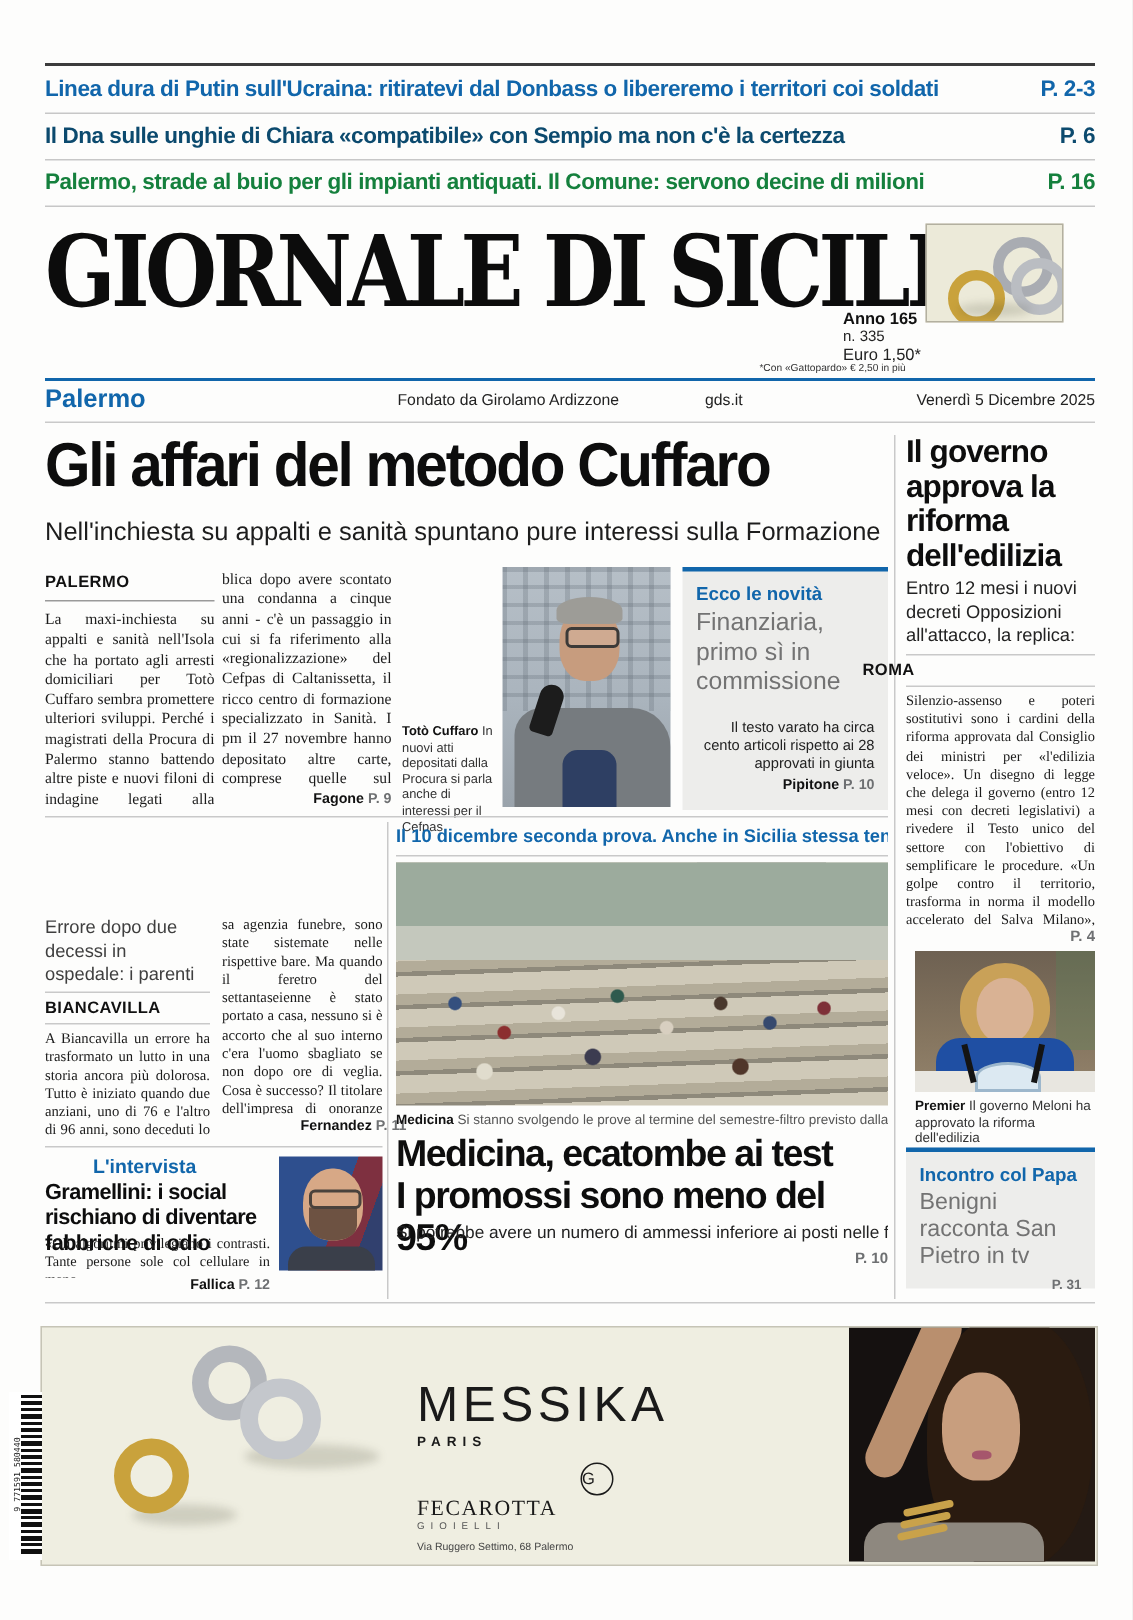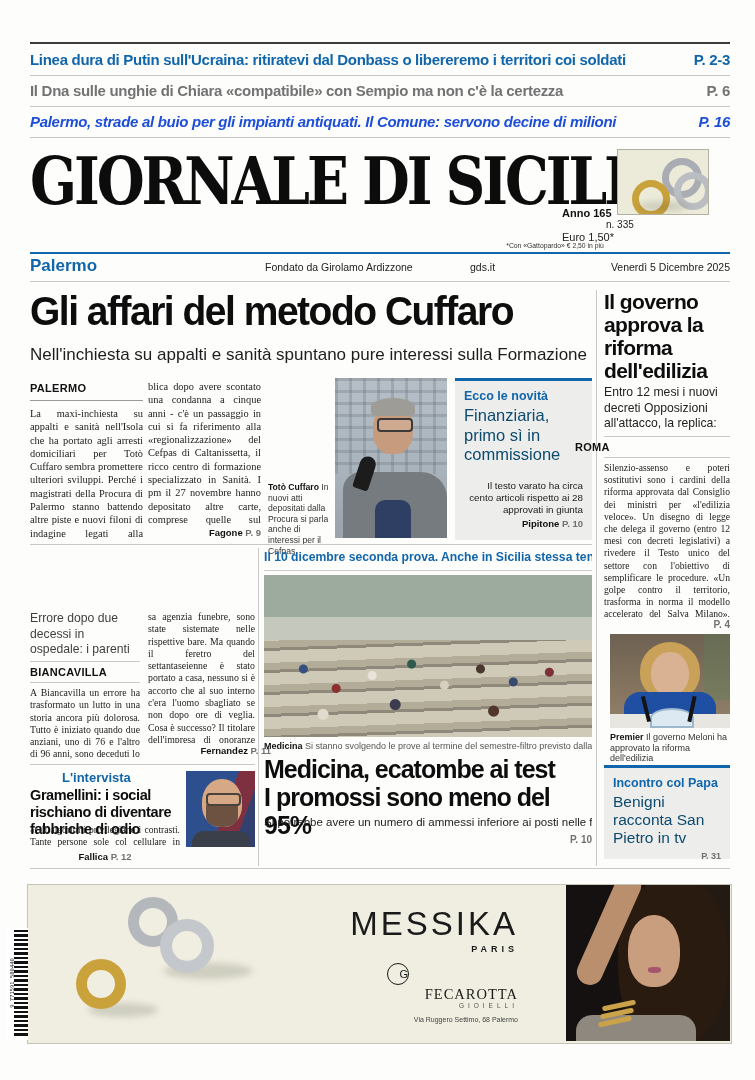--- a/index.html
+++ b/index.html
@@ -4,49 +4,49 @@
 <style>
   html,body{margin:0;padding:0;background:#e8e8e8;}
   #page{position:relative;width:755px;height:1080px;background:#fdfdfc;margin:0 auto;
         font-family:"Liberation Sans",sans-serif;color:#111;overflow:hidden;}
   .abs{position:absolute;}
   .rule{position:absolute;background:#c9c9c9;}
   
   .teaser{position:absolute;left:30px;width:700px;height:31px;display:flex;align-items:center;
           justify-content:space-between;border-bottom:1px solid #c7c7c7;font-weight:bold;font-size:15px;letter-spacing:-.3px;}
   .teaser .pgref{font-weight:bold;}
-  .t-blue{color:#1166ab;} .t-black{color:#737373;} .t-gray{color:#1d4ed8;font-style:italic;}
+  .t-blue{color:#1166ab;} .t-black{color:#0c4a6e;} .t-gray{color:#15803d;}
   
   .mh-title{position:absolute;left:30px;top:142px;font-family:"DejaVu Serif",serif;font-weight:bold;
             font-size:54px;letter-spacing:-3px;color:#0c0c0c;transform:scale(1.02,1.22);transform-origin:left top;white-space:nowrap;}
   .mh-promo{position:absolute;left:617px;top:149px;width:90px;height:64px;background:#ecead9;border:1px solid #b3b0a0;overflow:hidden;}
   .ring{position:absolute;border-radius:50%;}
   .mh-info{position:absolute;left:562px;top:207px;line-height:12px;}
-  .mh-info .a{font-weight:bold;font-size:11px;} .mh-info .b{font-size:10px;color:#222;margin-left:44px;} .mh-info .c{font-size:11px;color:#222;}
+  .mh-info .a{font-weight:bold;font-size:11px;} .mh-info .b{font-size:10px;color:#222;} .mh-info .c{font-size:11px;color:#222;}
   .mh-note{position:absolute;left:465px;top:242px;width:180px;text-align:center;font-size:6.8px;color:#333;}
   
   .blue-rule{position:absolute;left:30px;top:252px;width:700px;height:2px;background:#1166ab;}
   .dl{position:absolute;left:30px;top:256px;width:700px;height:23px;}
   .dl .edition{position:absolute;left:0;top:0;font-size:17px;font-weight:bold;color:#1166ab;}
   .dl .founded{position:absolute;left:235px;top:5px;font-size:10.5px;color:#222;}
   .dl .site{position:absolute;left:440px;top:5px;font-size:10.5px;color:#222;}
   .dl .date{position:absolute;right:0;top:5px;font-size:10.5px;color:#222;}
   
   .lead-hl{position:absolute;left:30px;top:288px;width:572px;font-size:39px;font-weight:bold;letter-spacing:-1.5px;white-space:nowrap;color:#0d0d0d;transform:scaleY(1.06);transform-origin:left top;}
   .lead-deck{position:absolute;left:30px;top:345px;width:565px;font-size:17px;color:#1d1d1d;}
   .kicker{font-size:11px;font-weight:bold;letter-spacing:.3px;color:#111;}
   .serif{font-family:"Liberation Serif",serif;font-size:10.4px;line-height:13.3px;text-align:justify;color:#1b1b1b;overflow:hidden;}
   .byline{font-size:9.5px;text-align:right;}
   .byline .by{font-weight:bold;color:#111;} .byline .pg{font-weight:bold;color:#6e7072;}
   .cap{font-size:8.6px;line-height:10.6px;color:#333;}
   .cap .capname{font-weight:bold;color:#111;}
   
   .gbox{position:absolute;background:#ededeb;border-top:3px solid #1166ab;padding:8px 9px;box-sizing:border-box;}
   .gbox .bk{color:#1166ab;font-weight:bold;font-size:12.5px;}
-  .gbox .bt{font-size:16.5px;line-height:19.5px;color:#0c4a6e;margin-top:3px;}
+  .gbox .bt{font-size:16.5px;line-height:19.5px;color:#737373;margin-top:3px;}
   .gbox .btx{font-size:9.8px;line-height:12.3px;color:#222;}
   
   .photo{position:absolute;overflow:hidden;}
   
   .ph-cuffaro{background:linear-gradient(180deg,#b6bfc7 0%,#aab4bd 55%,#9aa3ab 100%);}
   .cf-bldg{position:absolute;left:0;top:0;width:100%;height:60%;
      background:repeating-linear-gradient(90deg,rgba(90,100,110,.25) 0 3px,transparent 3px 14px),
                 repeating-linear-gradient(180deg,rgba(90,100,110,.25) 0 3px,transparent 3px 12px);}
   .cf-body{position:absolute;left:8px;bottom:-8px;width:104px;height:74px;background:#767b7f;border-radius:18px 26px 0 0;}
   .cf-sweater{position:absolute;left:40px;bottom:-4px;width:36px;height:42px;background:#2e3f63;border-radius:10px 10px 0 0;}
@@ -87,21 +87,21 @@
   
   .ad-model{position:absolute;left:538px;top:0;width:164px;height:156px;background:linear-gradient(100deg,#151110 0 62%,#241a14 62%);overflow:hidden;}
   .md-hair{position:absolute;left:52px;top:-8px;width:110px;height:170px;background:#2a1b10;border-radius:46%;}
   .md-face{position:absolute;left:62px;top:30px;width:52px;height:72px;background:#c89e7e;border-radius:48% 48% 44% 44%;}
   .md-lips{position:absolute;left:82px;top:82px;width:13px;height:6px;background:#a6566c;border-radius:40%;}
   .md-arm{position:absolute;left:30px;top:-16px;width:26px;height:120px;background:#b98f6e;border-radius:13px;transform:rotate(24deg);}
   .md-shoulder{position:absolute;left:10px;bottom:-8px;width:120px;height:34px;background:#8e887f;border-radius:16px 16px 0 0;}
   .md-brac{position:absolute;width:34px;height:5px;background:#c9a24a;border-radius:3px;transform:rotate(-12deg);}
   
   .ad{position:absolute;left:27px;top:884px;width:703px;height:158px;background:#efeee1;border:1px solid #c6c4b6;overflow:hidden;}
-  .ad-center{position:absolute;left:250px;top:4px;width:240px;height:156px;text-align:right;color:#1a1a1a;}
+  .ad-center{position:absolute;left:250px;top:16px;width:240px;height:156px;text-align:left;color:#1a1a1a;}
   .ad-brand{position:absolute;left:0;top:16px;width:100%;font-size:33px;letter-spacing:3px;font-weight:400;}
   .ad-brandsub{position:absolute;left:0;top:55px;width:100%;font-size:9px;letter-spacing:4px;font-weight:bold;}
   .ad-mono{position:absolute;left:109px;top:74px;width:20px;height:20px;border:1.4px solid #1a1a1a;border-radius:50%;font-size:11px;line-height:20px;}
   .ad-ret{position:absolute;left:0;top:97px;width:100%;font-size:14.5px;letter-spacing:1px;font-family:"Liberation Serif",serif;}
   .ad-retsub{position:absolute;left:0;top:113px;width:100%;font-size:6.5px;letter-spacing:4px;color:#555;}
   .ad-addr{position:absolute;left:0;top:127px;width:100%;font-size:7px;color:#444;}
   .shadow{position:absolute;background:rgba(60,60,40,.18);border-radius:50%;filter:blur(3px);}
   
   .barcode{position:absolute;left:6px;top:928px;width:22px;height:112px;background:#fff;}
   .bc-bars{position:absolute;right:0;top:2px;width:14px;height:108px;
@@ -232,21 +232,21 @@
   <div class="abs serif" style="left:148px;top:611px;width:107px;height:132px;font-size:9.8px;line-height:12.3px;">sa agenzia funebre, sono state sistemate nelle rispettive bare. Ma quando il feretro del settantaseienne è stato portato a casa, nessuno si è accorto che al suo interno c'era l'uomo sbagliato se non dopo ore di veglia. Cosa è successo? Il titolare dell'impresa di onoranze funebri assicura che i suoi dipendenti hanno ritirato la salma in ospedale su indicazione dei familiari. L'Asp di Catania spiega di non avere responsabilità.</div>
   <div class="abs byline" style="left:164px;top:745px;width:107px;">
     <span class="by">Fernandez</span>&nbsp;<span class="pg">P. 11</span>
   </div>
 
   <div class="rule" style="left:30px;top:764px;width:225px;height:1px;"></div>
 
   <div class="abs" style="left:30px;top:770px;font-size:13px;font-weight:bold;color:#1166ab;margin-left:32px;">L'intervista</div>
   <div class="abs" style="left:30px;top:787px;width:152px;font-size:14.5px;line-height:17px;font-weight:bold;letter-spacing:-.4px;color:#0d0d0d;">Gramellini: i social rischiano di diventare fabbriche di odio</div>
   <div class="abs serif" style="left:30px;top:824px;width:150px;height:28px;font-size:9.6px;line-height:12px;">«Gli algoritmi privilegiano i contrasti. Tante persone sole col cellulare in mano».</div>
-  <div class="abs byline" style="left:30px;top:851px;width:150px;text-align:center;">
+  <div class="abs byline" style="left:30px;top:851px;width:150px;">
     <span class="by">Fallica</span>&nbsp;<span class="pg">P. 12</span>
   </div>
   <div class="photo ph-gram" style="left:186px;top:771px;width:69px;height:76px;">
     <div class="gr-head"></div>
     <div class="gr-beard"></div>
     <div class="gr-glasses"></div>
     <div class="gr-shirt"></div>
   </div>
 
   <div class="abs" style="left:264px;top:550px;width:328px;font-size:12.2px;font-weight:bold;color:#1166ab;white-space:nowrap;overflow:hidden;">Il 10 dicembre seconda prova. Anche in Sicilia stessa tendenza</div>

